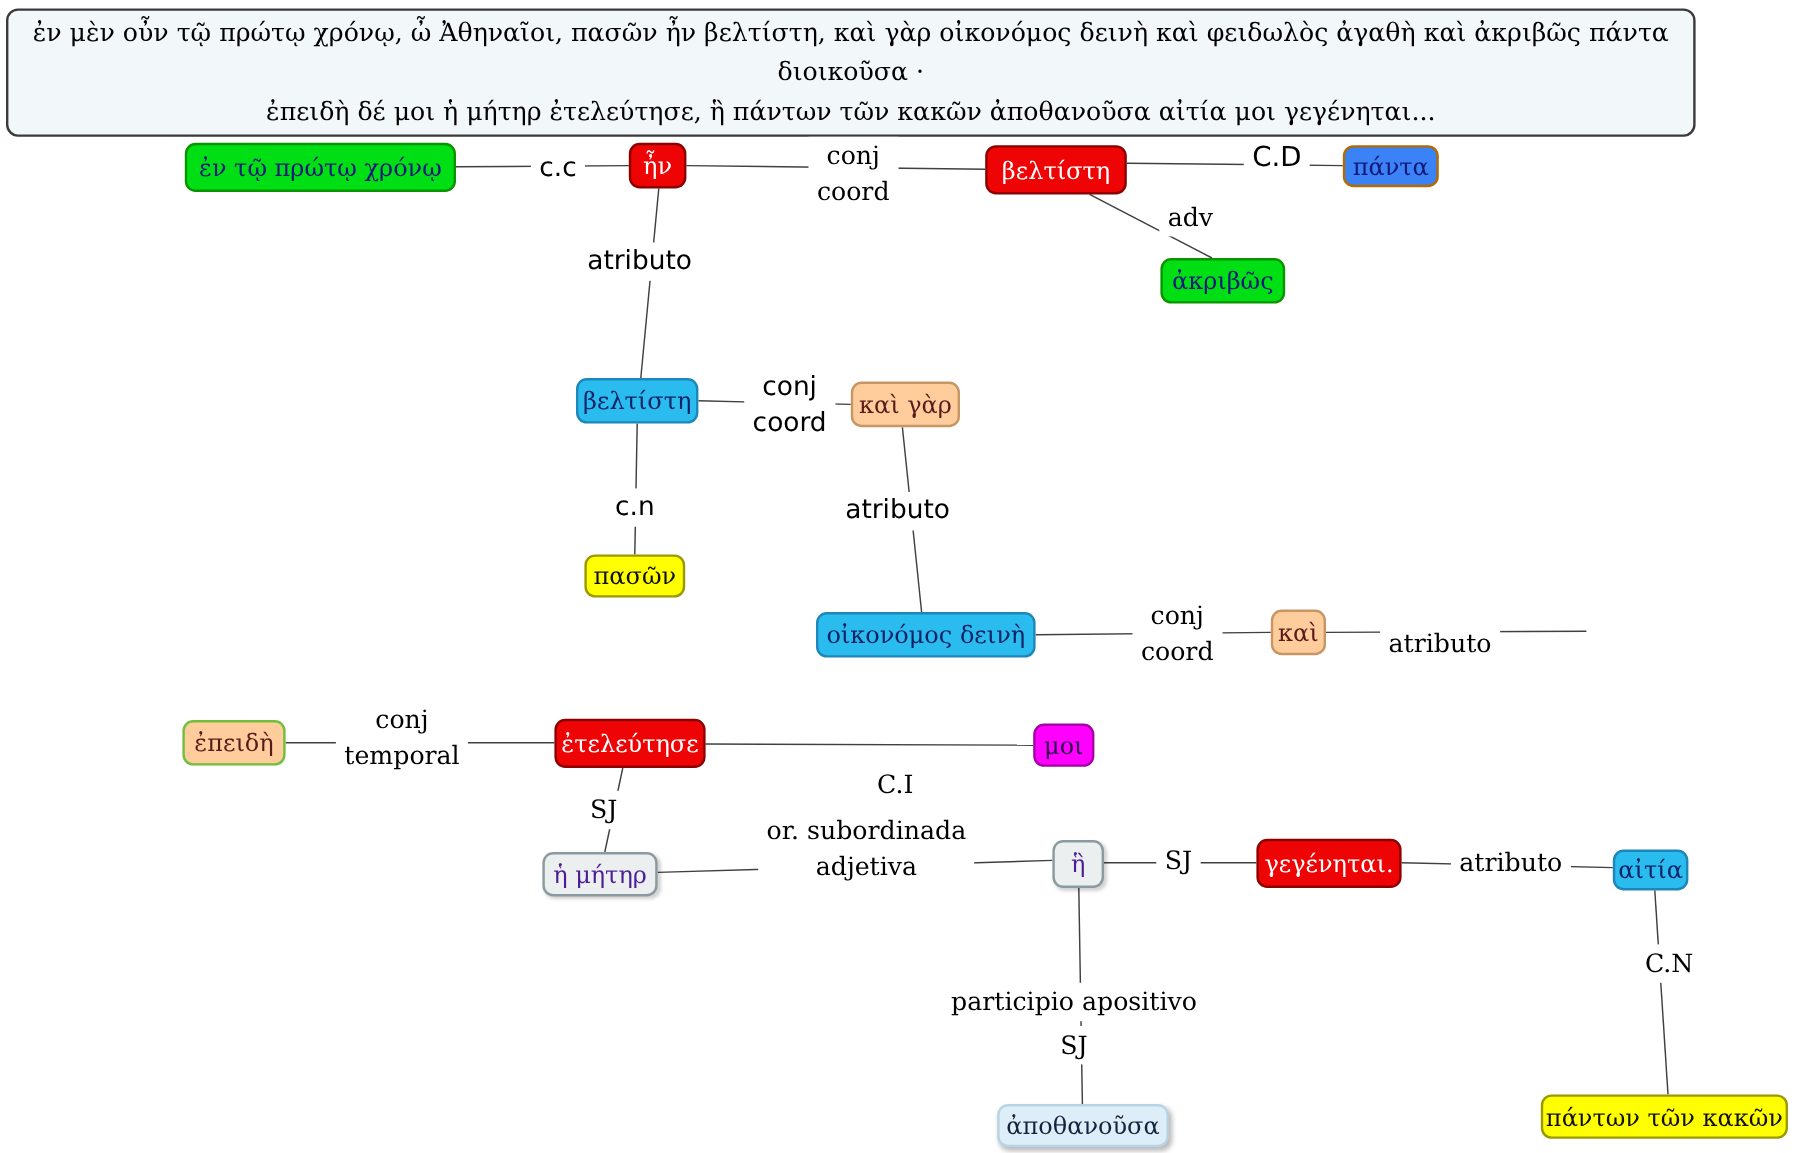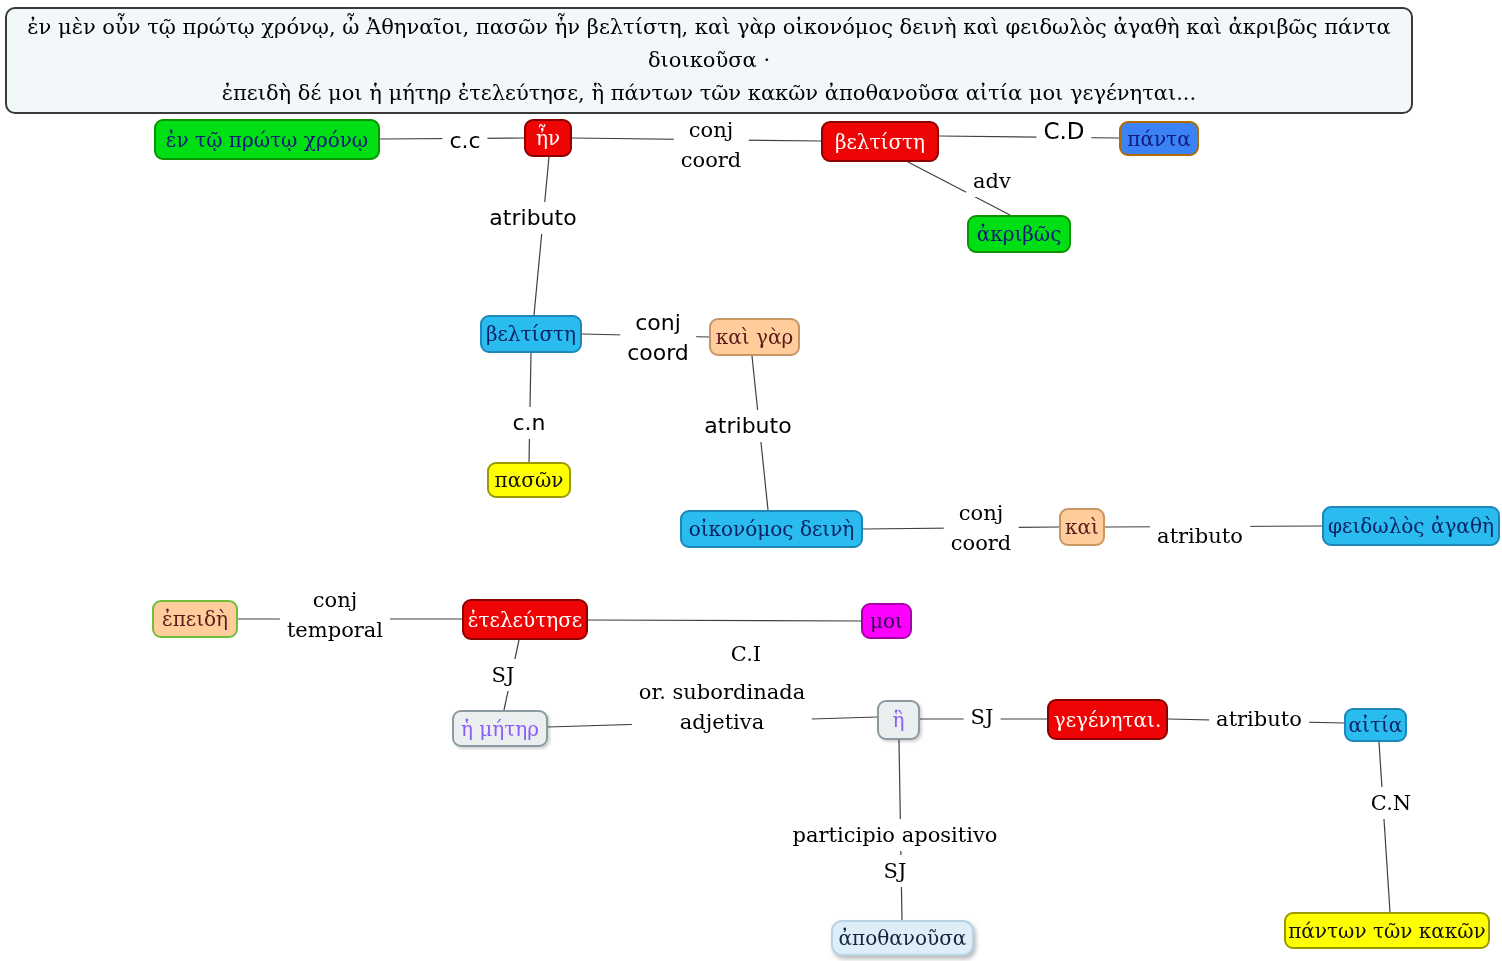--- a/index.html
+++ b/index.html
@@ -33,22 +33,22 @@
     border-radius:9px;border:2px solid #555;box-sizing:border-box;
     font-size:20px;color:#13197a;cursor:default;
   }
   .c-green   {background:#00df13;border-color:#0a9400;}
   .c-red     {background:#ee0404;border-color:#8c0000;color:#ffffff;}
   .c-orange  {background:#3b82f6;border-color:#b36b00;color:#13197a;}
   .c-cyan    {background:#2abcee;border-color:#1c87b8;color:#0b2366;}
   .c-peach   {background:#ffcc9c;border-color:#c89664;color:#5a1a1a;}
   .c-yellow  {background:#ffff00;border-color:#9a9a00;color:#101010;}
   .c-magenta {background:#ff00ff;border-color:#a800a8;color:#2a0b4d;}
-  .c-gray    {background:#eceff0;border-color:#8a9aa0;color:#8b5cf6;box-shadow:2px 2px 3px rgba(0,0,0,.18);}
-  .c-paleblue{background:#ddeef8;border-color:#b8d4e4;color:#16233f;box-shadow:2px 3px 4px rgba(0,0,0,.28);border-radius:11px;}
+  .c-gray    {background:#eceff0;border-color:#8a9aa0;color:#4c1d95;box-shadow:2px 2px 3px rgba(0,0,0,.18);}
+  .c-paleblue{background:#ddeef8;border-color:#b8d4e4;color:#16233f;box-shadow:2px 3px 4px rgba(0,0,0,.28);}
   .c-epeide  {background:#ffcc9c;border-color:#6fbf3a;color:#5a1a1a;}
 </style>
 </head>
 <body>
 
 <div id="canvas">
 
   <div class="sentence-box">ἐν μὲν οὖν τῷ πρώτῳ χρόνῳ, ὦ Ἀθηναῖοι, πασῶν ἦν βελτίστη, καὶ γὰρ οἰκονόμος δεινὴ καὶ φειδωλὸς ἀγαθὴ καὶ ἀκριβῶς πάντα διοικοῦσα ·
 ἐπειδὴ δέ μοι ἡ μήτηρ ἐτελεύτησε, ἣ  πάντων τῶν κακῶν ἀποθανοῦσα αἰτία μοι γεγένηται...</div>
 
@@ -101,21 +101,20 @@
   <div class="node c-green" style="--x:154px;--y:119px;--w:226px;--h:41px">ἐν τῷ πρώτῳ χρόνῳ</div>
   <div class="node c-red" style="--x:524px;--y:119px;--w:48px;--h:38px">ἦν</div>
   <div class="node c-red" style="--x:821px;--y:121px;--w:118px;--h:41px">βελτίστη</div>
   <div class="node c-orange" style="--x:1119px;--y:121px;--w:80px;--h:35px">πάντα</div>
   <div class="node c-green" style="--x:967px;--y:215px;--w:104px;--h:38px">ἀκριβῶς</div>
   <div class="node c-cyan" style="--x:480px;--y:315px;--w:102px;--h:38px">βελτίστη</div>
   <div class="node c-peach" style="--x:709px;--y:318px;--w:91px;--h:38px">καὶ γὰρ</div>
   <div class="node c-yellow" style="--x:487px;--y:462px;--w:84px;--h:36px">πασῶν</div>
   <div class="node c-cyan" style="--x:680px;--y:510px;--w:183px;--h:38px">οἰκονόμος δεινὴ</div>
   <div class="node c-peach" style="--x:1059px;--y:508px;--w:46px;--h:38px">καὶ</div>
-  <div class="node c-cyan" style="--x:1322px;--y:506px;--w:178px;--h:40px">φειδωλὸς ἀγαθὴ</div>
   <div class="node c-epeide" style="--x:152px;--y:600px;--w:86px;--h:38px">ἐπειδὴ</div>
   <div class="node c-red" style="--x:462px;--y:599px;--w:126px;--h:41px">ἐτελεύτησε</div>
   <div class="node c-magenta" style="--x:861px;--y:603px;--w:51px;--h:36px">μοι</div>
   <div class="node c-gray" style="--x:452px;--y:710px;--w:96px;--h:37px">ἡ μήτηρ</div>
   <div class="node c-gray" style="--x:877px;--y:700px;--w:43px;--h:40px">ἣ</div>
   <div class="node c-red" style="--x:1047px;--y:699px;--w:121px;--h:41px">γεγένηται.</div>
   <div class="node c-cyan" style="--x:1344px;--y:708px;--w:63px;--h:34px">αἰτία</div>
   <div class="node c-yellow" style="--x:1284px;--y:912px;--w:206px;--h:37px">πάντων τῶν κακῶν</div>
   <div class="node c-paleblue" style="--x:831px;--y:920px;--w:143px;--h:36px">ἀποθανοῦσα</div>
 

